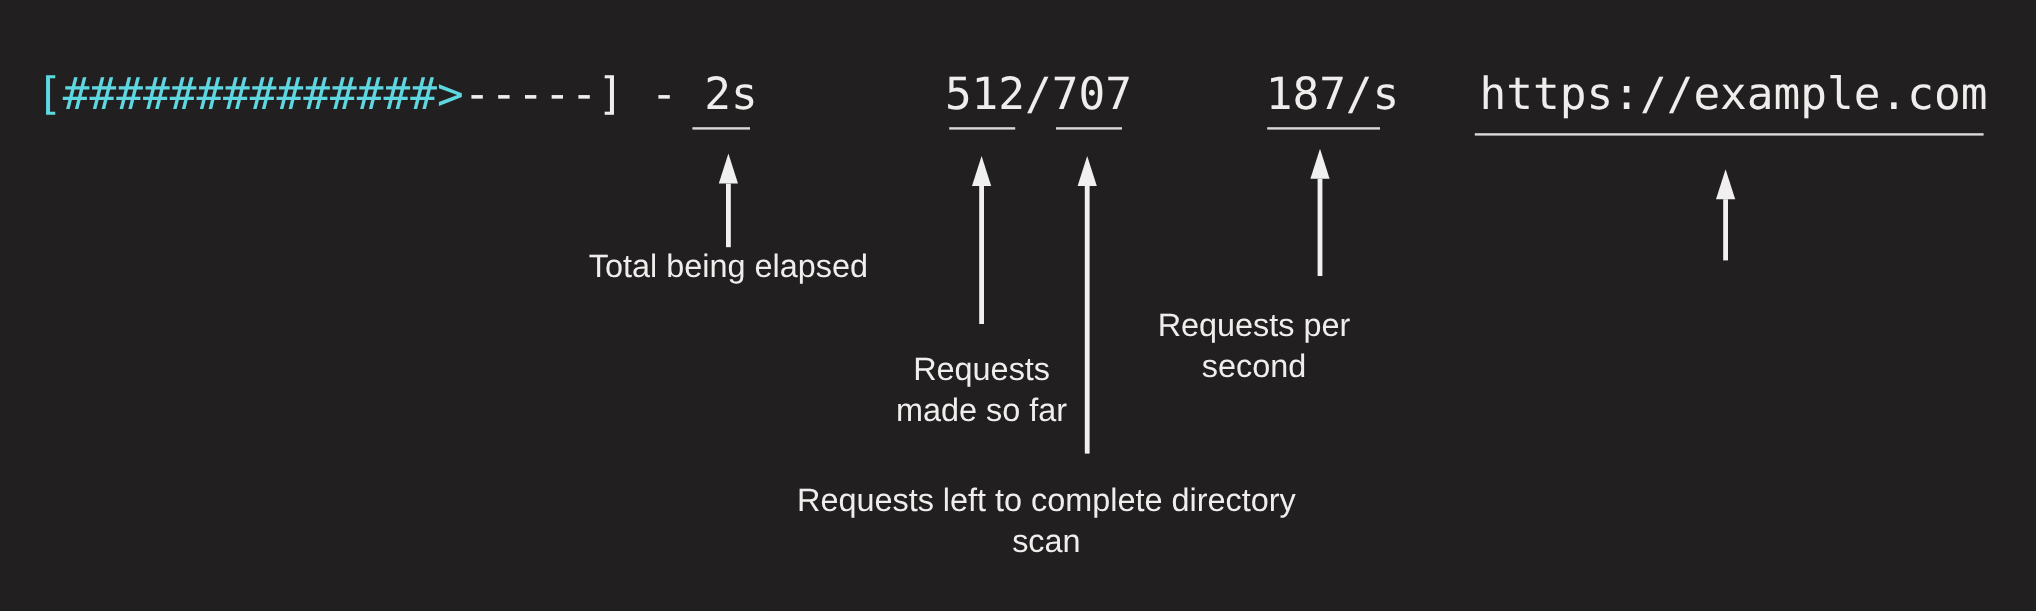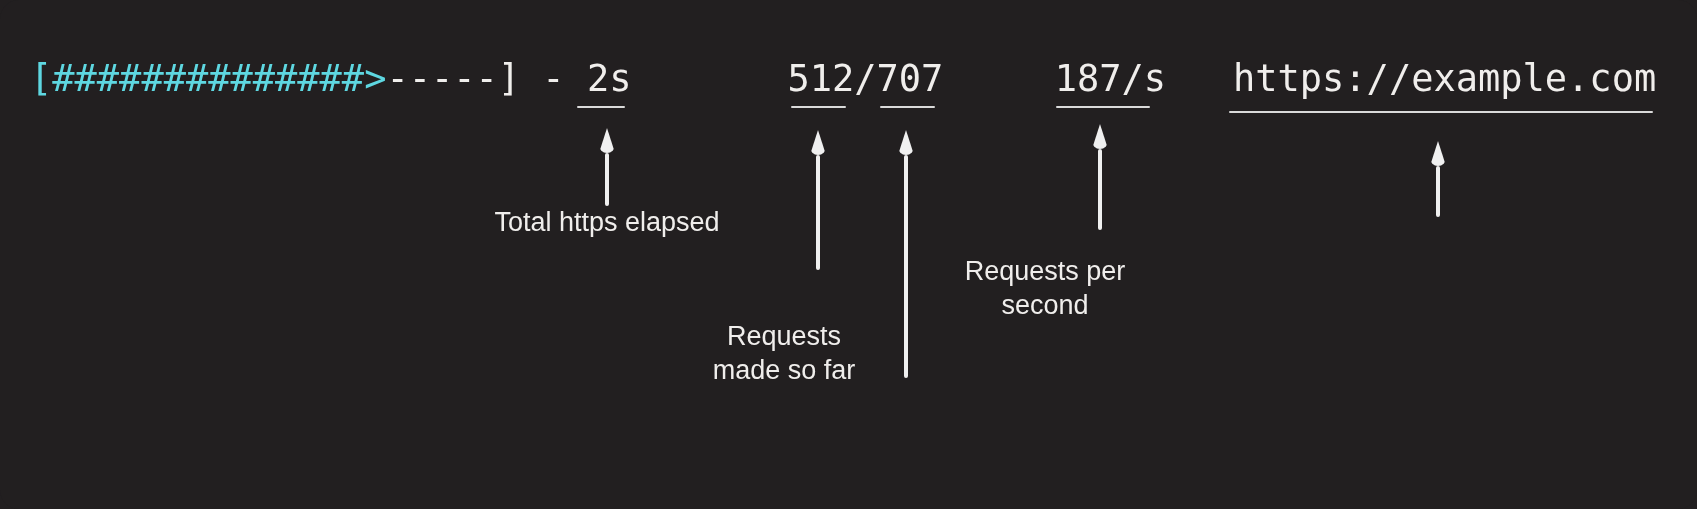--- a/index.html
+++ b/index.html
@@ -2,21 +2,21 @@
 <html style="--bg: #221f20; --fg: #f0eeec; --cyan: #5ed7e1; --arrow: #f0f0f0; --underline: #dadada;"><head>
 <meta charset="utf-8">
 <style>
   :root {
     --bg: #221f20;
     --fg: #f0eeec;
     --cyan: #5ed7e1;
     --arrow: #f0f0f0;
     --underline: #dadada;
   }
-  * { margin: 0; padding: 0; box-sizing: border-box; border-radius: 19px; }
+  * { margin: 0; padding: 0; box-sizing: border-box; }
   html, body { background: #221f20; }
   #stage {
     position: relative;
     width: 1697px;
     height: 509px;
     background: var(--bg);
     overflow: hidden;
   }
   
   .termline {
@@ -70,21 +70,21 @@
     position: absolute;
     transform: translateX(-50%);
     font-family: "Liberation Sans", sans-serif;
     font-size: 27px;
     line-height: 34px;
     color: var(--fg);
     text-align: center;
     white-space: pre-line;
   }
   .l-elapsed { left: 607px;  top: 205px; }
-  .l-made    { left: 784px;  top: 291px; margin-top: 28px; }
+  .l-made    { left: 818px;  top: 291px; }
   .l-total   { left: 872px;  top: 400px; }
   .l-rate    { left: 1045px; top: 254px; }
   .l-url     { left: 1440px; top: 236px; }
 </style>
 </head>
 <body>
 
 <div id="stage">
 
   <div class="termline"><span class="cyan">[##############&gt;</span><span>-----]</span><span> - </span><span>2s</span><span>       </span><span>512</span><span>/</span><span>707</span><span>     </span><span>187/s</span><span>   </span><span>https://example.com</span></div>
@@ -109,19 +109,21 @@
   </div>
   <div class="arrow a-rate">
     <div class="arrow-head"></div>
     <div class="arrow-shaft"></div>
   </div>
   <div class="arrow a-url">
     <div class="arrow-head"></div>
     <div class="arrow-shaft"></div>
   </div>
 
-  <div class="label l-elapsed">Total https elapsed</div>
+  <div class="label l-elapsed">Total being elapsed</div>
   <div class="label l-made">Requests
 made so far</div>
+  <div class="label l-total">Requests left to complete directory
+scan</div>
   <div class="label l-rate">Requests per
 second</div>
 
 </div>
 
 </body></html>

